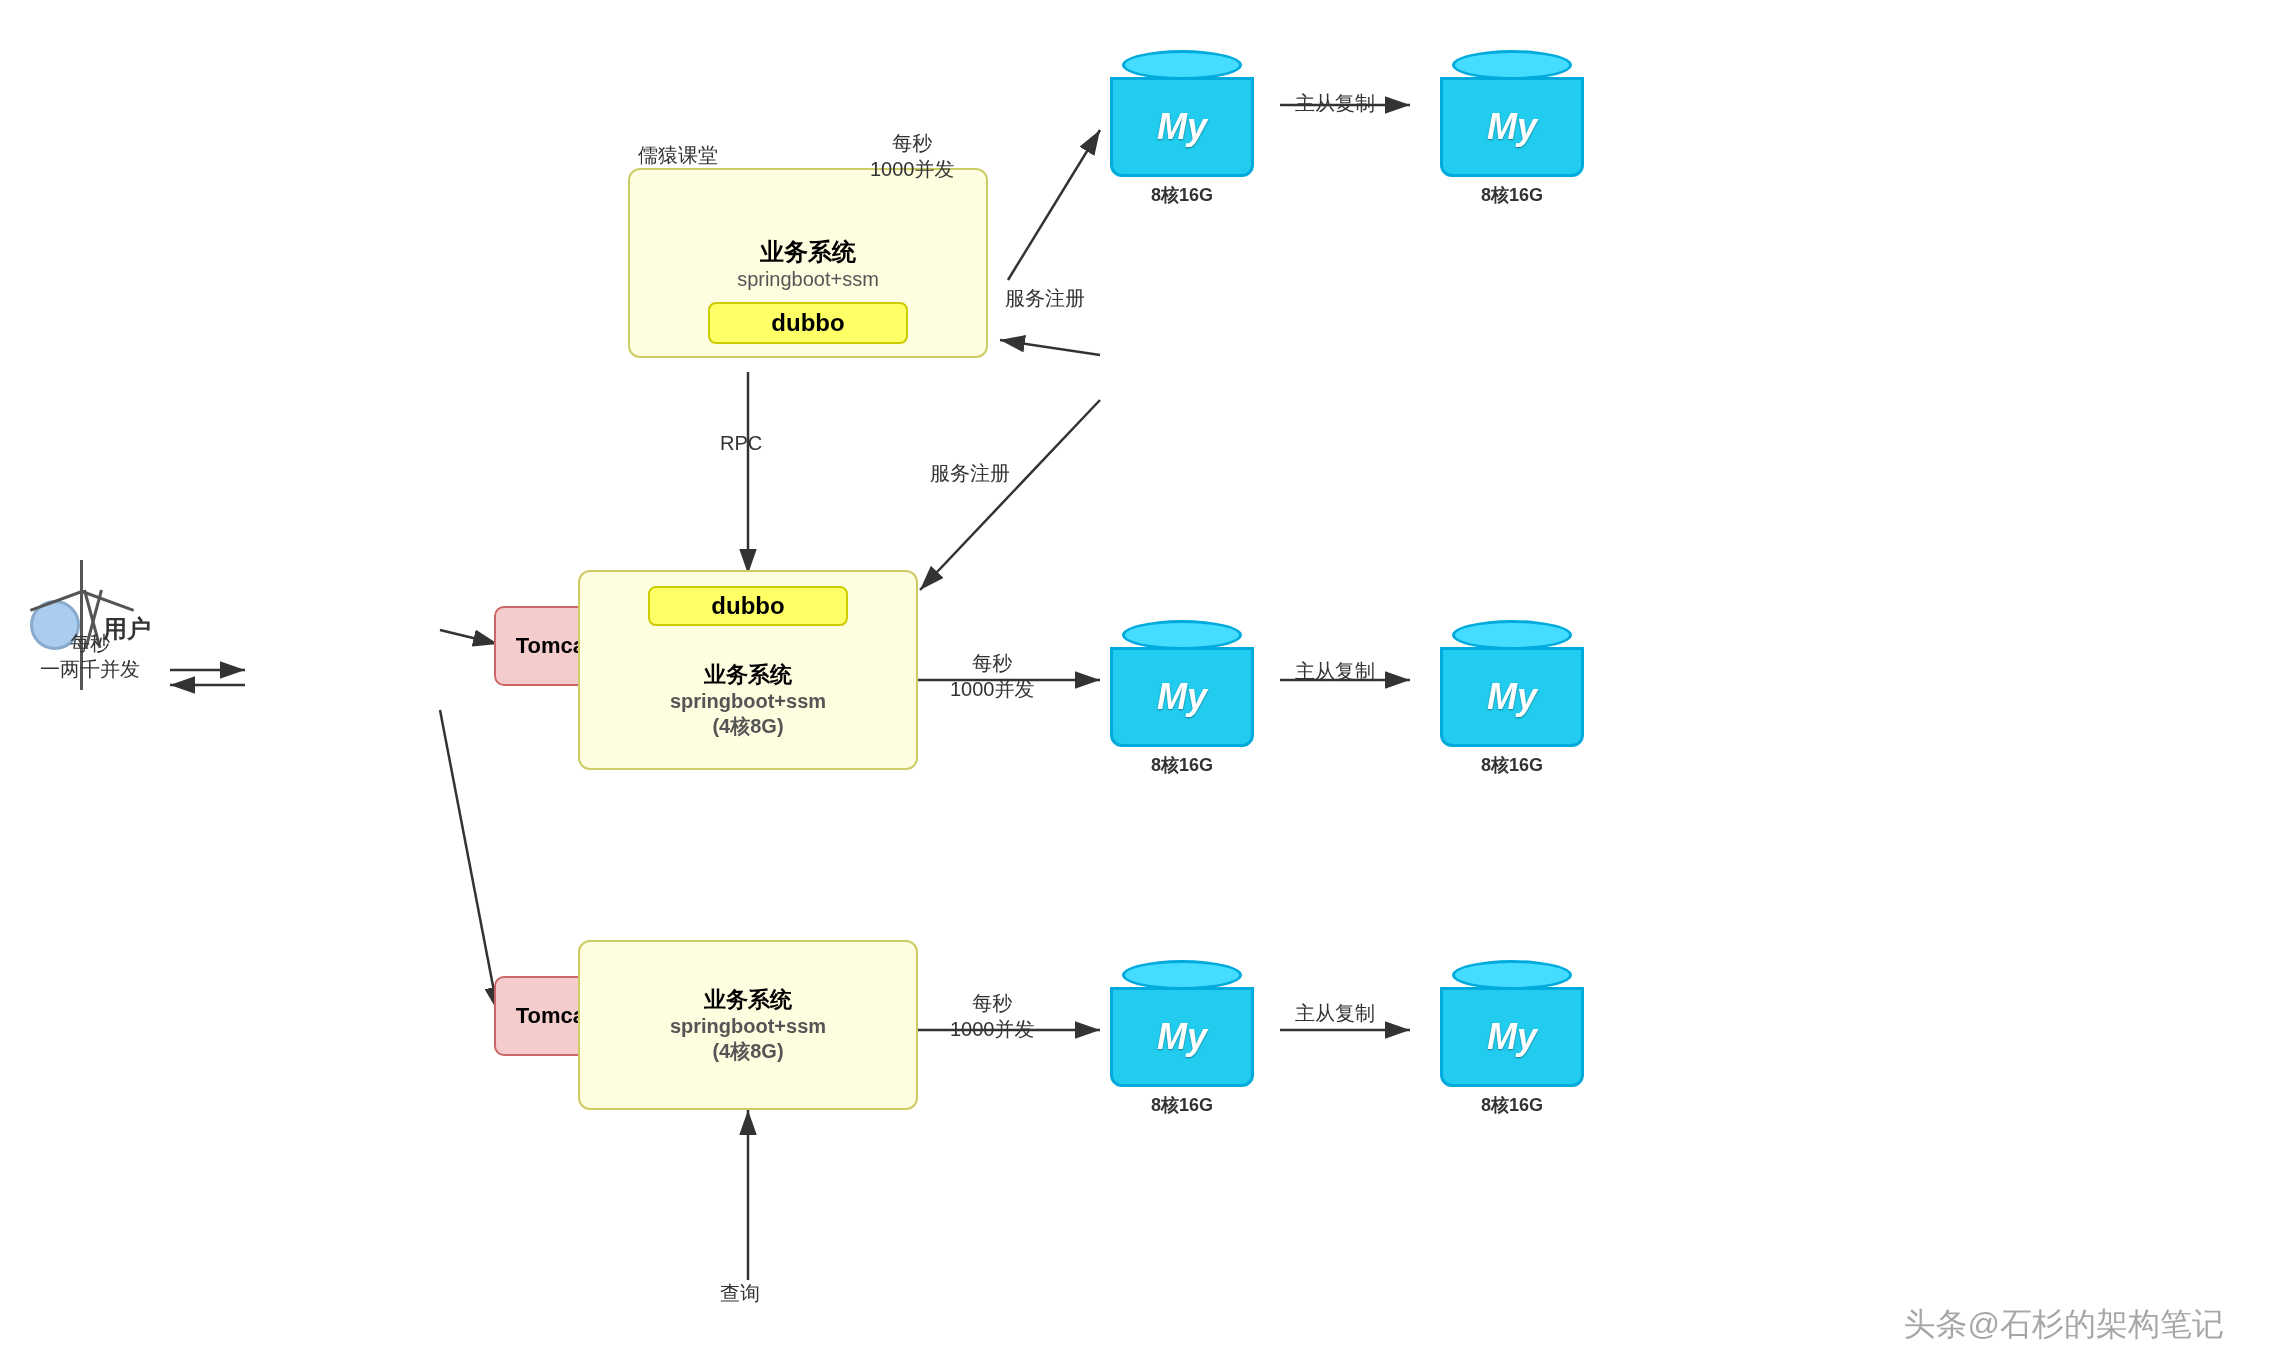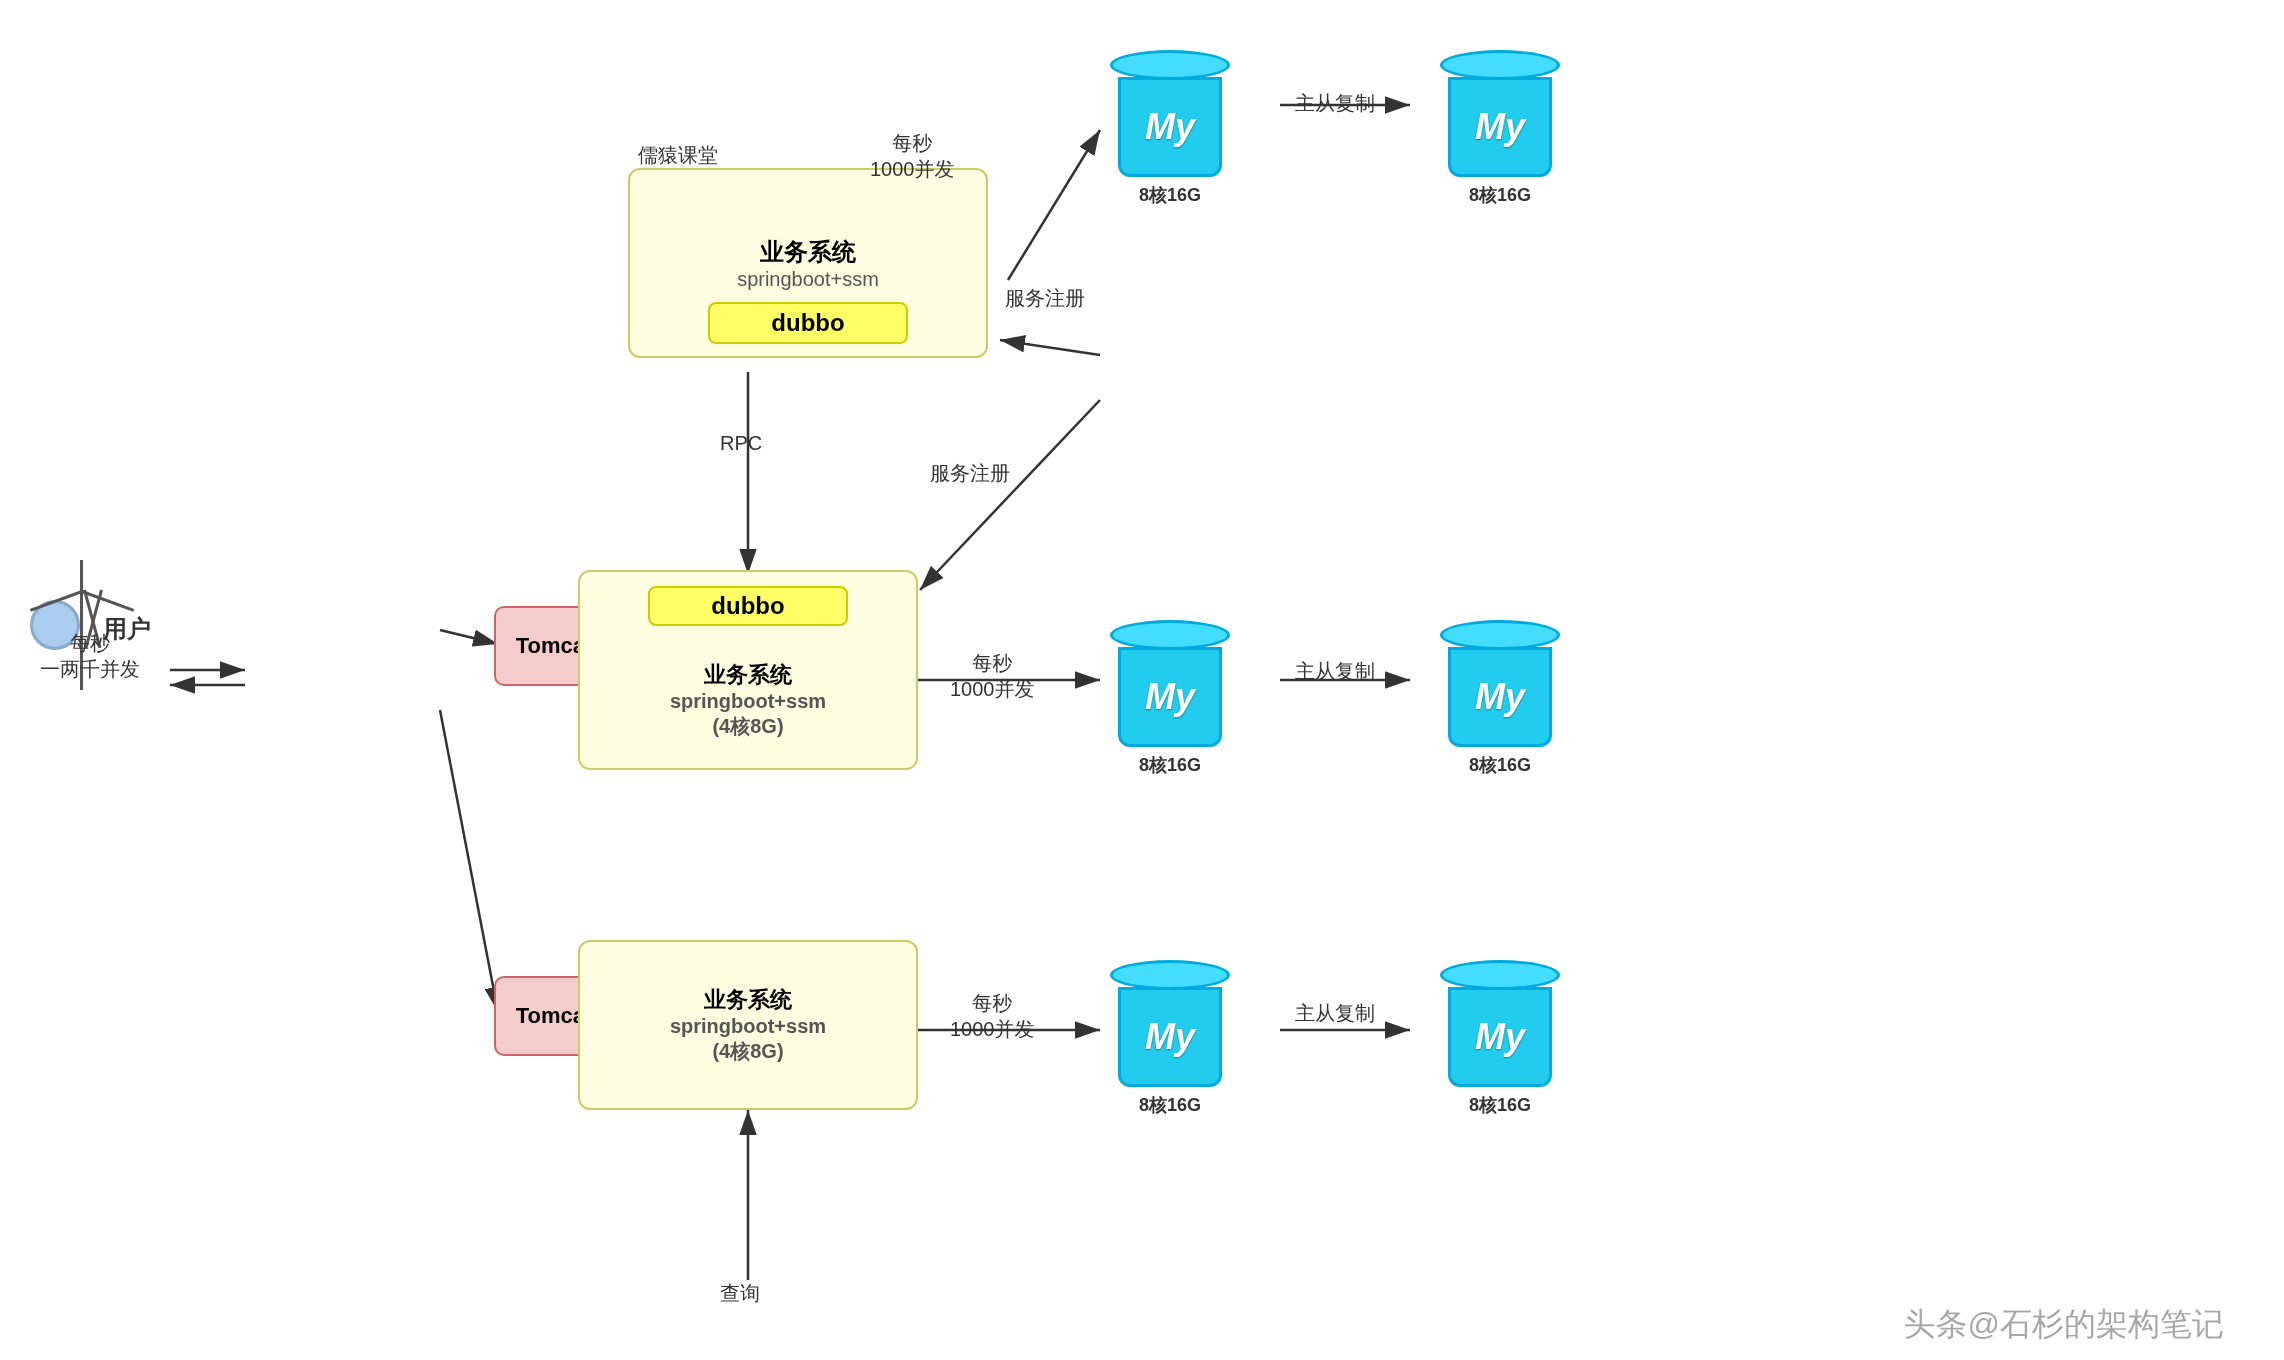--- a/index.html
+++ b/index.html
@@ -141,21 +141,21 @@
 
     
     .mysql-cyl {
       position: absolute;
       display: flex;
       flex-direction: column;
       align-items: center;
       justify-content: center;
     }
     .mysql-cyl .cyl-body {
-      width: 104px;
+      width: 144px;
       height: 100px;
       border-radius: 0 0 12px 12px;
       border: 3px solid #00aadd;
       background: #22ccee;
       display: flex;
       align-items: center;
       justify-content: center;
     }
     .mysql-cyl .cyl-top {
       width: 120px;

